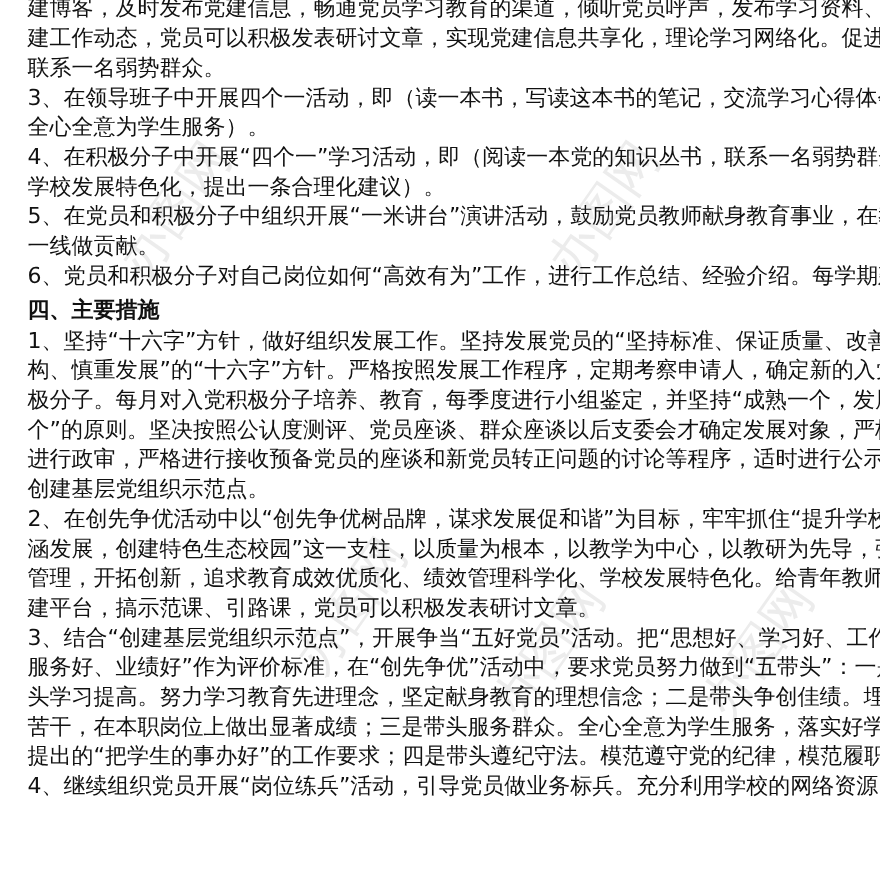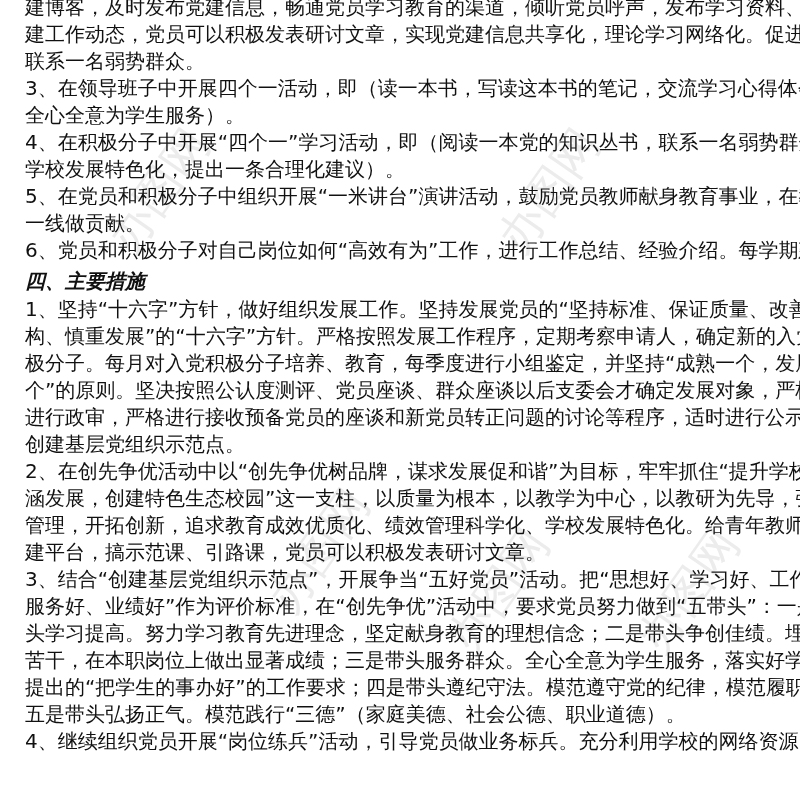--- a/index.html
+++ b/index.html
@@ -7,21 +7,21 @@
     width:800px; height:800px; overflow:hidden; background:#ffffff;
     position:relative;
     font-family: "DejaVu Sans", "Liberation Sans", sans-serif;
     color:#111111;
   }
   .page { position:absolute; left:25px; top:-6px; width:752px; }
   .line {
     height:27px; line-height:27px; font-size:20px; white-space:nowrap;
     overflow:visible; display:block;
   }
-  .line.heading { font-weight:bold; height:30px; line-height:30px; margin-top:2px;font-style:italic; }
+  .line.heading { font-weight:bold; height:30px; line-height:30px; margin-top:2px; }
   .watermark {
     position:absolute; font-size:46px; color:rgba(150,150,150,0.18);
     transform:rotate(-55deg); white-space:nowrap; pointer-events:none;
     font-family:"DejaVu Sans", sans-serif;
   }
 </style>
 </head>
 <body>
 
 <div class="watermark" style="left:90px; top:160px;">办图网</div>
@@ -50,15 +50,14 @@
   <div class="line">创建基层党组织示范点。</div>
   <div class="line">2、在创先争优活动中以“创先争优树品牌，谋求发展促和谐”为目标，牢牢抓住“提升学校内</div>
   <div class="line">涵发展，创建特色生态校园”这一支柱，以质量为根本，以教学为中心，以教研为先导，强化</div>
   <div class="line">管理，开拓创新，追求教育成效优质化、绩效管理科学化、学校发展特色化。给青年教师搭</div>
   <div class="line">建平台，搞示范课、引路课，党员可以积极发表研讨文章。</div>
   <div class="line">3、结合“创建基层党组织示范点”，开展争当“五好党员”活动。把“思想好、学习好、工作好、</div>
   <div class="line">服务好、业绩好”作为评价标准，在“创先争优”活动中，要求党员努力做到“五带头”：一是带</div>
   <div class="line">头学习提高。努力学习教育先进理念，坚定献身教育的理想信念；二是带头争创佳绩。埋头</div>
   <div class="line">苦干，在本职岗位上做出显著成绩；三是带头服务群众。全心全意为学生服务，落实好学校</div>
   <div class="line">提出的“把学生的事办好”的工作要求；四是带头遵纪守法。模范遵守党的纪律，模范履职；</div>
-  <div class="line">五是带头弘扬正气。模范践行“三德”（家庭美德、社会公德、职业道德）。</div>
   <div class="line">4、继续组织党员开展“岗位练兵”活动，引导党员做业务标兵。充分利用学校的网络资源，学</div>
 </div>
 
 </body></html>

